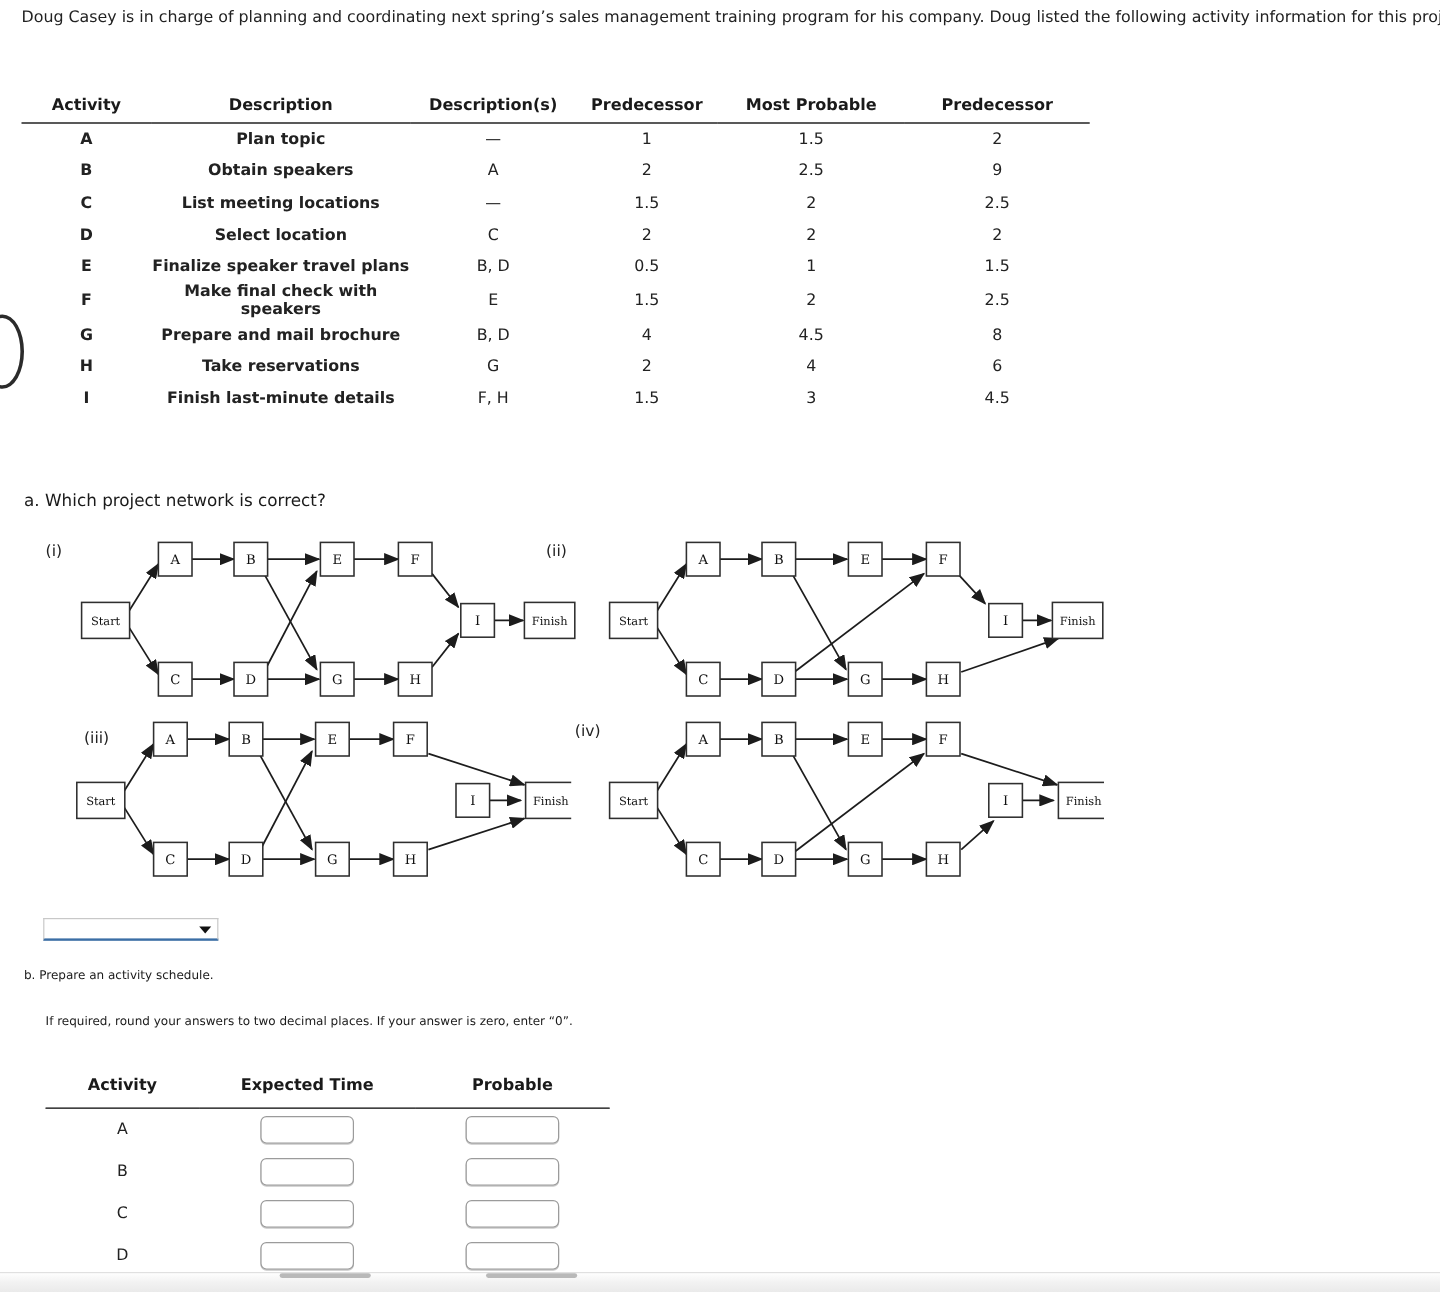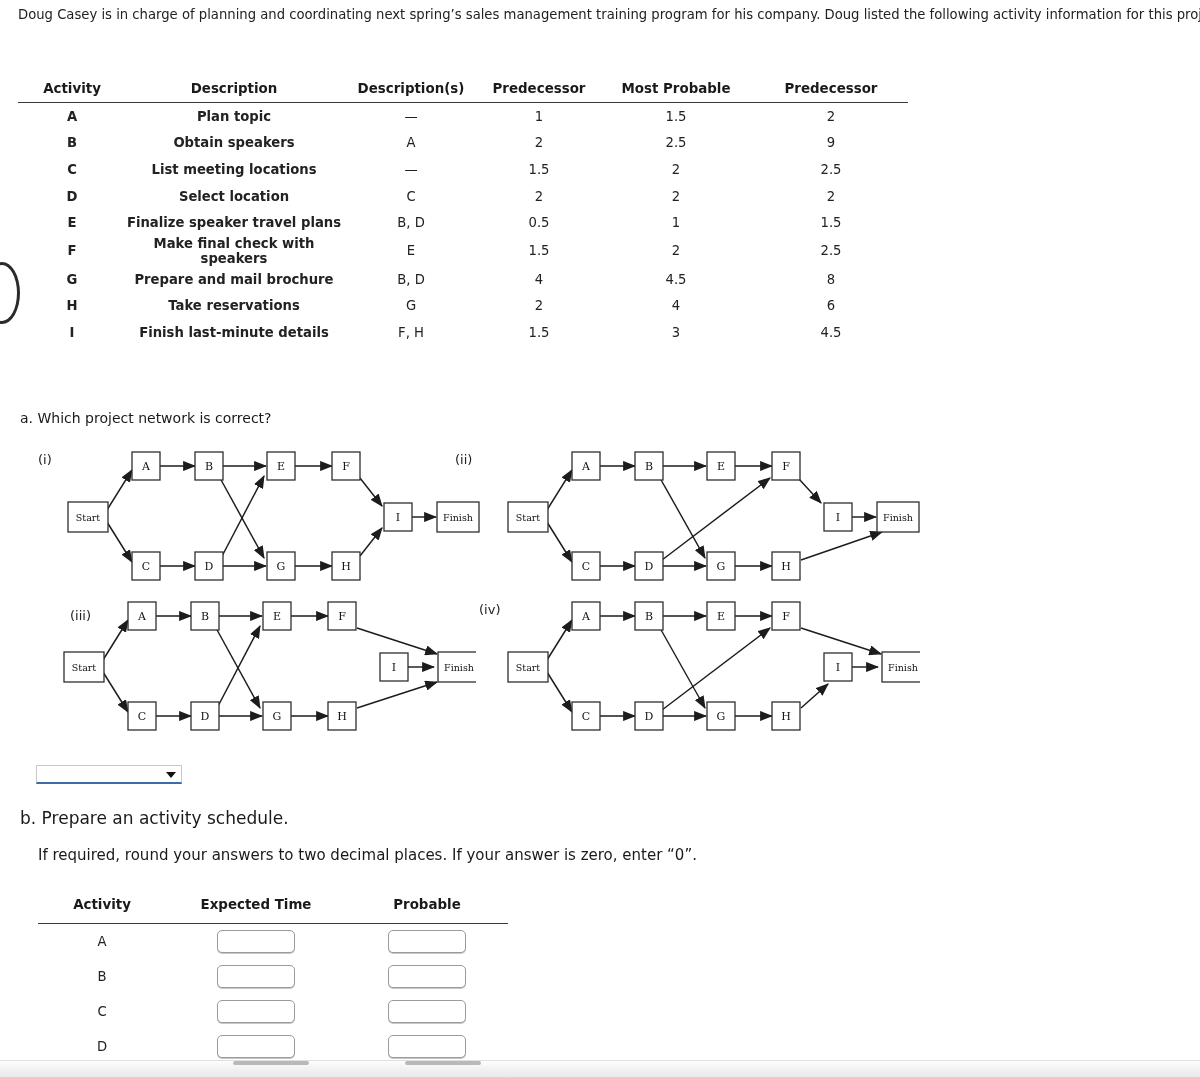--- a/index.html
+++ b/index.html
@@ -161,27 +161,27 @@
     left: 5px; top: 2px;
     font-size: 11px;
     color: #222;
   }
 
   
   .q-b {
     position: absolute;
     left: 20px;
     top: 808px;
-    font-size: 17px;
+    font-size: 10px;
   }
   .q-b-note {
     position: absolute;
     left: 38px;
     top: 846px;
-    font-size: 15px;
+    font-size: 10px;
   }
 
   
   .sched {
     position: absolute;
     left: 38px;
     top: 896px;
     width: 470px;
   }
   .sched table {

